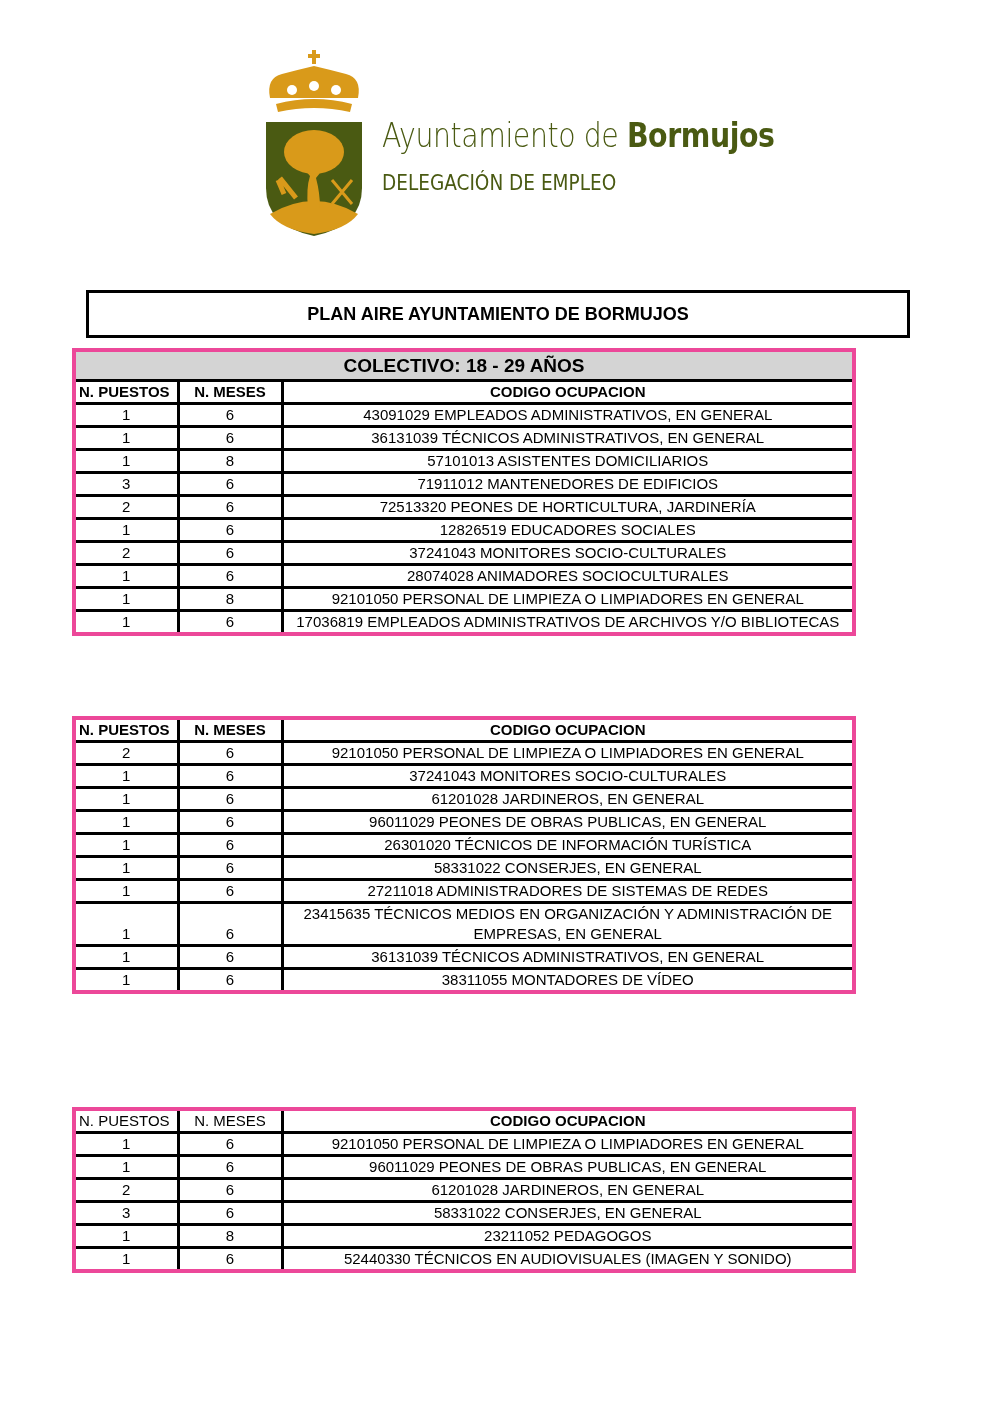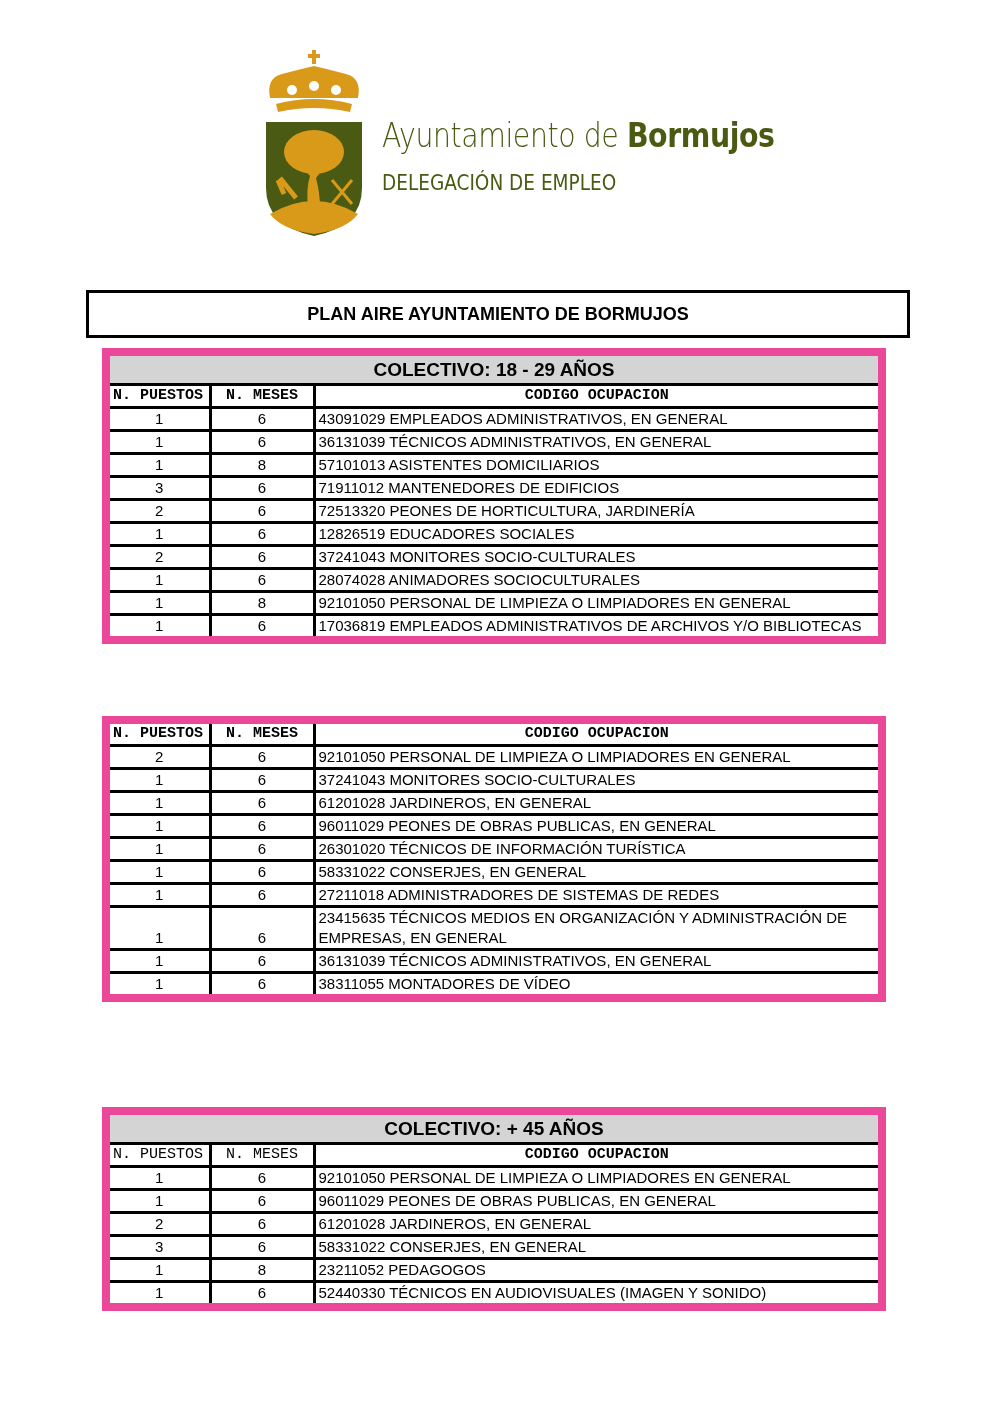--- a/index.html
+++ b/index.html
@@ -2,27 +2,27 @@
 <html><head>
 <meta charset="utf-8">
 <style>
   html, body { margin:0; padding:0; background:#ffffff; }
   body { width:1000px; height:1415px; position:relative; font-family:"Liberation Sans", sans-serif; color:#000; overflow:hidden; }
   .logo { position:absolute; left:262px; top:48px; width:480px; height:192px; }
   .logo-text1 { position:absolute; left:120px; top:68px; font-size:33px; color:#4a5a12; letter-spacing:-0.5px; font-family:"DejaVu Sans", sans-serif; font-weight:300; white-space:nowrap; transform:scaleX(0.86); transform-origin:left; }
   .logo-text1 b { font-weight:bold; }
   .logo-text2 { position:absolute; left:120px; top:122px; font-size:22px; color:#4a5a12; font-family:"DejaVu Sans", sans-serif; white-space:nowrap; transform:scaleX(0.84); transform-origin:left; }
   .title-box { position:absolute; left:86px; top:290px; width:818px; height:42px; border:3px solid #000; display:flex; align-items:center; justify-content:center; font-weight:bold; font-size:18px; }
-  table.col { position:absolute; left:102px; width:784px; border-collapse:collapse; border:8px solid #ec4899; table-layout:fixed; }
+  table.col { position:absolute; left:72px; width:784px; border-collapse:collapse; border:4px solid #ec4899; table-layout:fixed; }
   table.col td, table.col th { border:3px solid #000; padding:0 3px; height:20px; font-size:15px; line-height:20px; }
   table.col th.cap { background:#d4d4d4; font-size:19px; height:27px; font-weight:bold; text-align:center; }
-  table.col th.h { background:#fff; font-weight:bold; font-size:15px; text-align:center;font-family:Liberation Mono, monospace; }
+  table.col th.h { background:#fff; font-weight:bold; font-size:15px; text-align:center; }
   table.col.light th.h.l { font-weight:normal; }
   table.col td.n { text-align:center; vertical-align:bottom; }
-  table.col td.o { text-align:left; white-space:normal; }
+  table.col td.o { text-align:center; white-space:normal; }
   col.c1 { width:104px; } col.c2 { width:104px; }
 </style>
 </head>
 <body>
 
 <div class="logo">
   <svg width="110" height="192" viewBox="0 0 110 192" style="position:absolute;left:0;top:0">
 
     <rect x="50" y="2" width="4" height="14" fill="#d99a1a"></rect>
     <rect x="46" y="6" width="12" height="4" fill="#d99a1a"></rect>
@@ -178,23 +178,20 @@
       </tbody>
     </table>
     <table class="col light" style="top: 1107px;">
       <colgroup>
         <col class="c1">
         <col class="c2">
         <col>
       </colgroup>
       <tbody>
         <tr>
-          <th class="cap" colspan="3">COLECTIVO: + 45 AÑOS</th>
-        </tr>
-        <tr>
     <th class="h l" style="text-align:left">N. PUESTOS</th>
     <th class="h l">N. MESES</th>
     <th class="h">CODIGO OCUPACION</th>
         </tr>
         <tr>
       <td class="n">1</td>
       <td class="n">6</td>
       <td class="o">92101050 PERSONAL DE LIMPIEZA O LIMPIADORES EN GENERAL</td>
         </tr>
         <tr>

